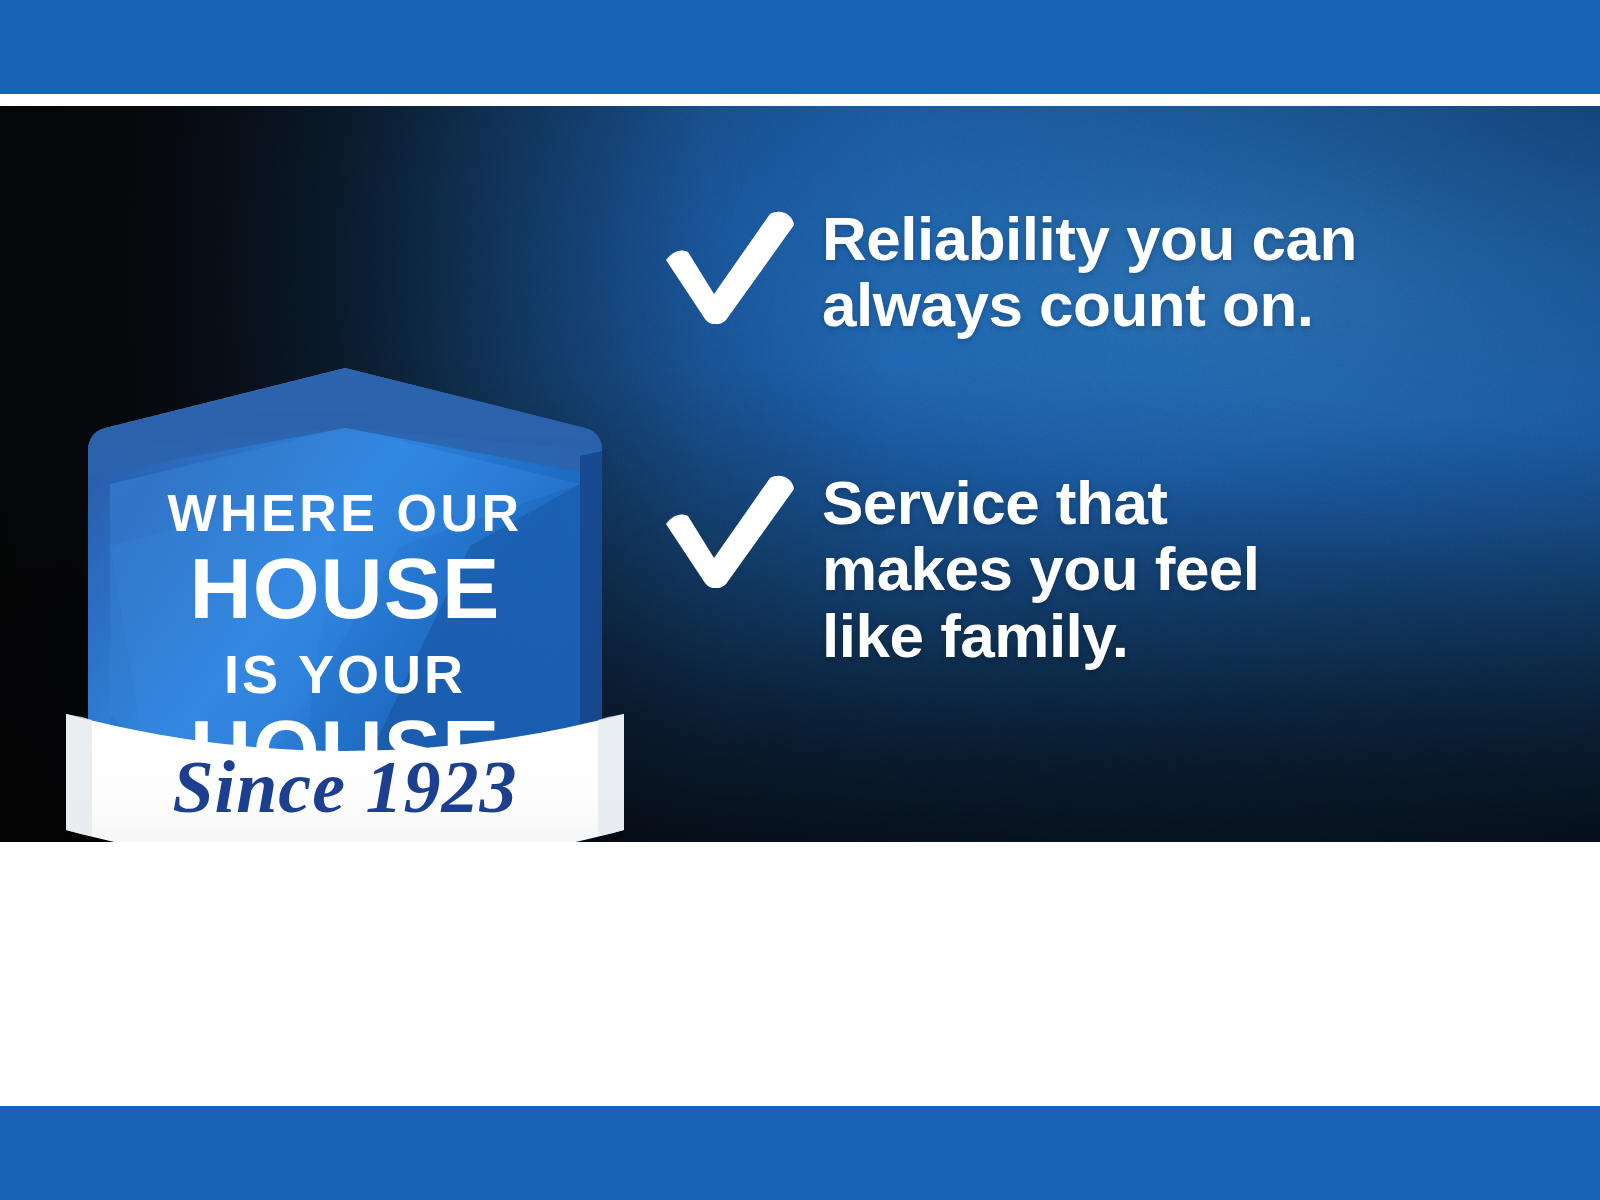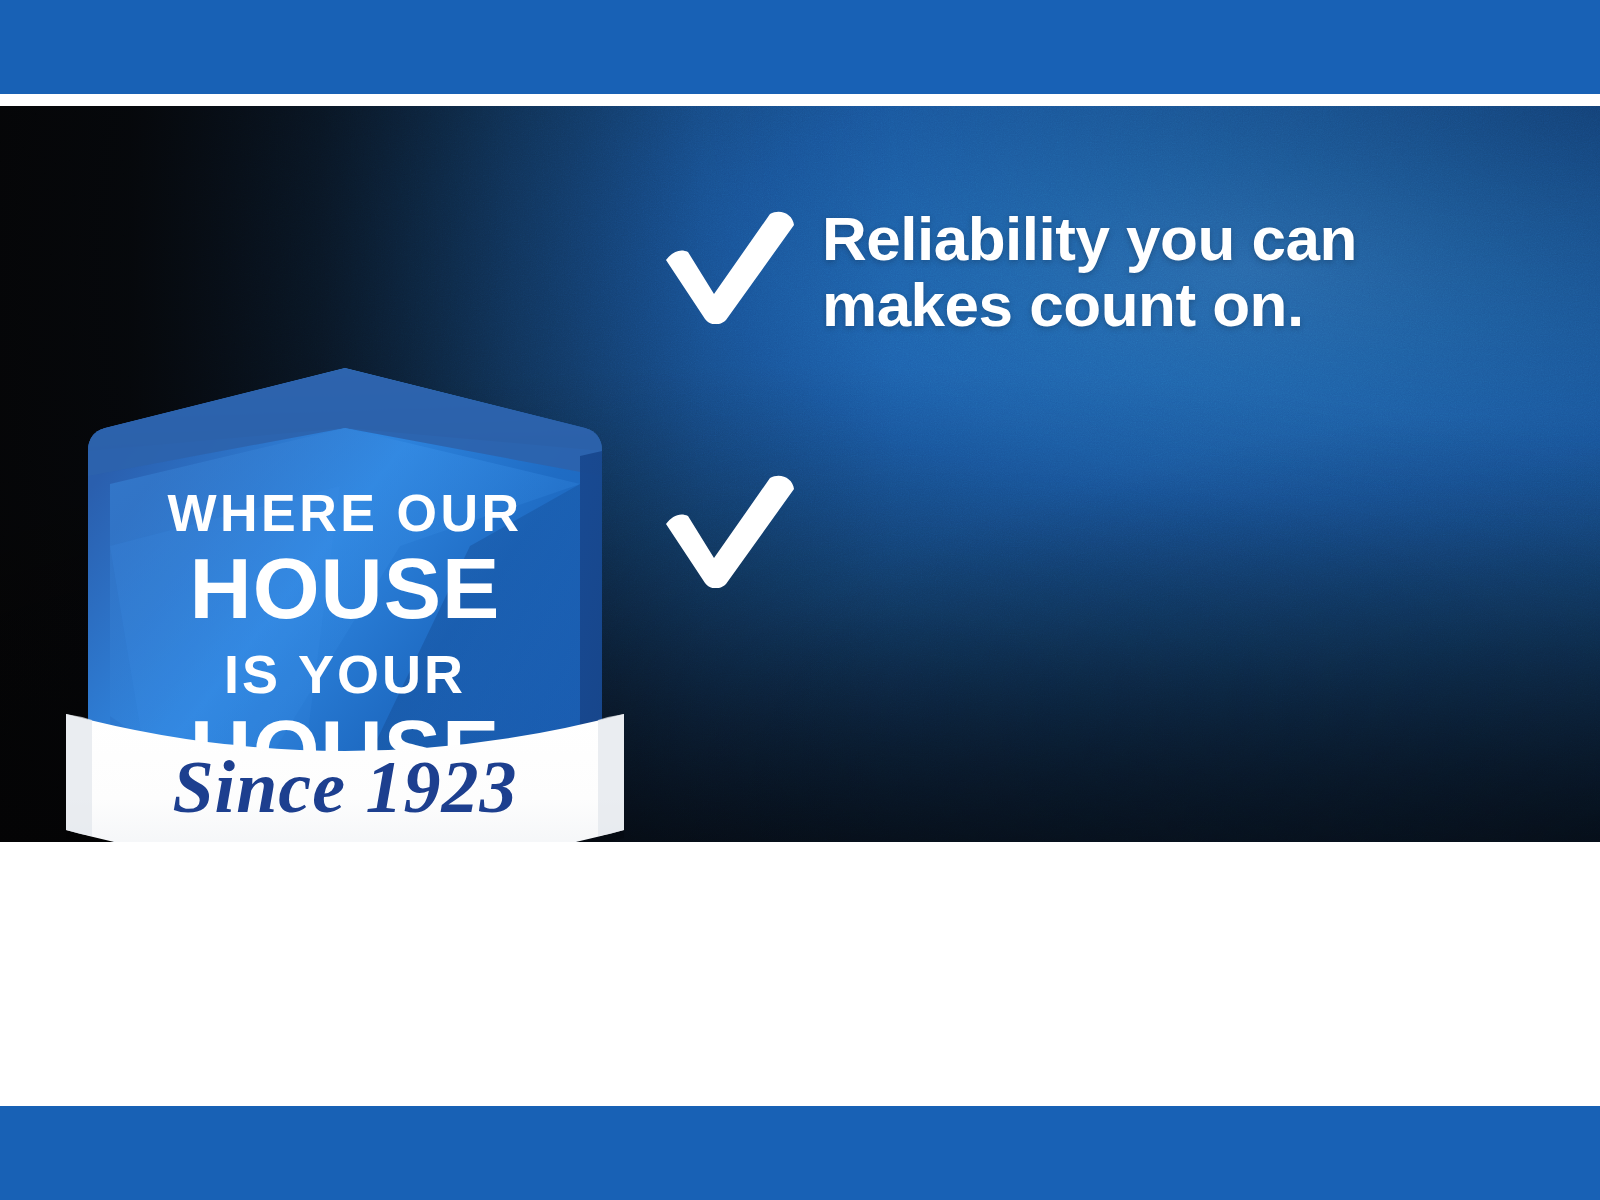--- a/index.html
+++ b/index.html
@@ -260,26 +260,29 @@
 
   <div class="benefits">
 
     <div class="benefit benefit-1">
       <div class="check-icon">
         <svg viewBox="0 0 140 116" xmlns="http://www.w3.org/2000/svg">
           <path d="M6,52 C12,44 20,40 28,44 L54,86 L110,6 C120,0 133,6 134,17 L66,112 C60,118 50,118 45,111 Z" fill="#ffffff"></path>
         </svg>
       </div>
       <div class="benefit-text">Reliability you can
-makes count on.</div>
+always count on.</div>
     </div>
 
     <div class="benefit benefit-2">
       <div class="check-icon">
         <svg viewBox="0 0 140 116" xmlns="http://www.w3.org/2000/svg">
           <path d="M6,52 C12,44 20,40 28,44 L54,86 L110,6 C120,0 133,6 134,17 L66,112 C60,118 50,118 45,111 Z" fill="#ffffff"></path>
         </svg>
       </div>
+      <div class="benefit-text">Service that
+makes you feel
+like family.</div>
     </div>
 
 
   </div>
 </div>
 
 </body></html>

